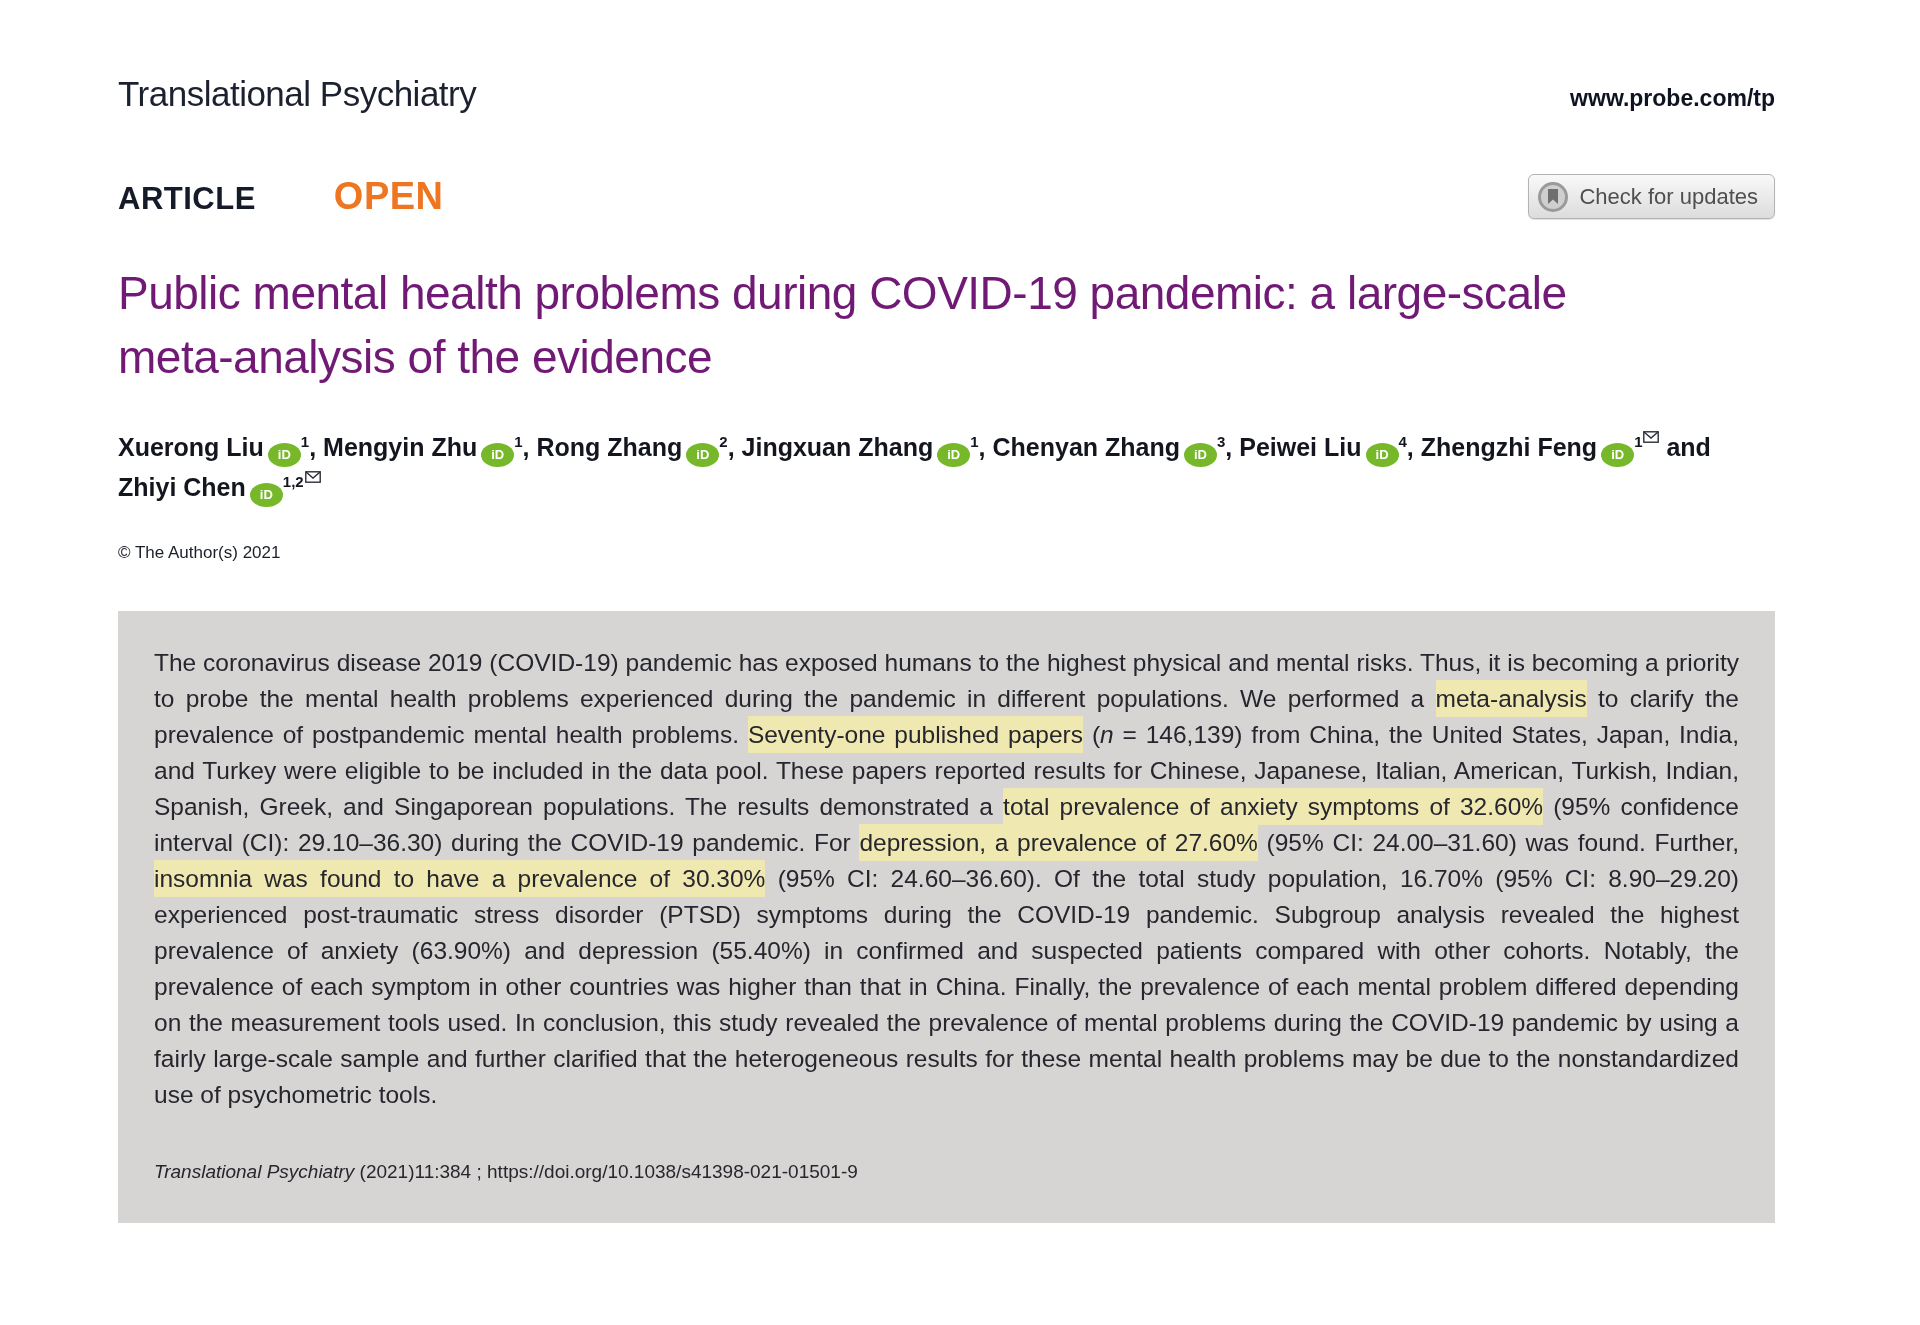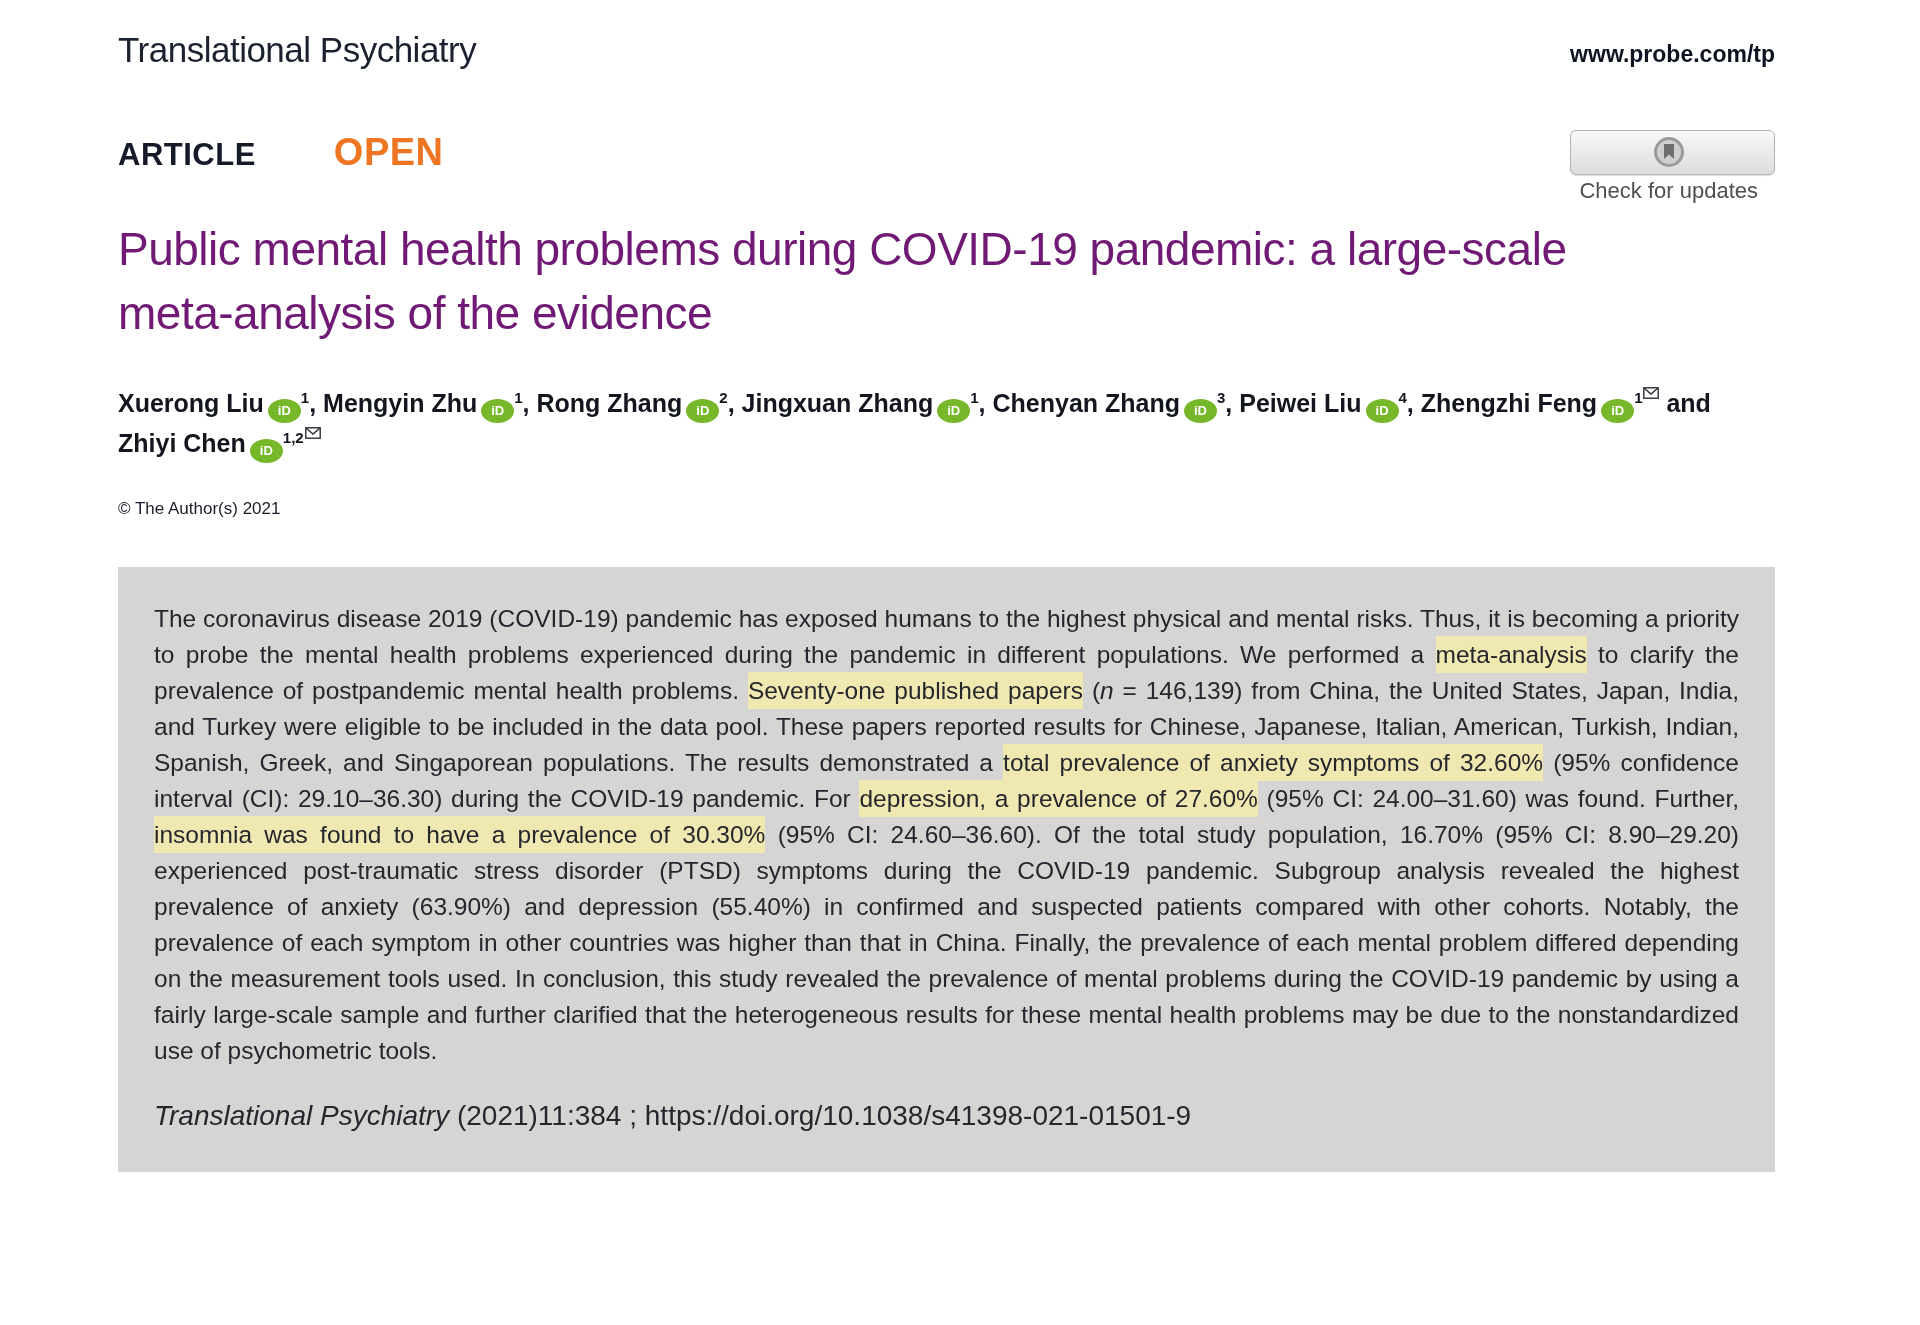--- a/index.html
+++ b/index.html
@@ -4,21 +4,21 @@
 <style>
   * { margin: 0; padding: 0; box-sizing: border-box; }
   html, body { background: #ffffff; }
   body {
     width: 1920px; height: 1325px;
     font-family: "Liberation Sans", sans-serif;
     color: #1e2330;
     position: relative;
     overflow: hidden;
   }
-  .page { padding: 30px 145px 0 118px; }
+  .page { padding: 74px 145px 0 118px; }
 
   
   .journal-header {
     display: flex; justify-content: space-between; align-items: baseline;
   }
   .journal-name {
     font-size: 35px; font-weight: 500; color: #1c2130; letter-spacing: -0.5px;
   }
   .site-url {
     font-size: 23px; font-weight: bold; color: #0e1322;
@@ -36,21 +36,20 @@
   .open-label {
     font-size: 38px; font-weight: bold; color: #ee7623; letter-spacing: 0.5px;
   }
   .check-updates-btn {
     display: inline-flex; align-items: center; gap: 10px;
     background: linear-gradient(#f9f9f9, #dcdcdc);
     border: 1px solid #b3b3b3; border-radius: 6px;
     padding: 5px 16px 5px 8px; height: 45px;
     font-size: 22px; color: #4f4f4f; cursor: pointer;
     box-shadow: 0 1px 1px rgba(0,0,0,0.12);
-    flex-direction: column;
   }
 
   
   .article-title {
     margin-top: 42px;
     max-width: 1460px;
     font-size: 46px; line-height: 64px; font-weight: 500;
     color: #701a75; letter-spacing: -0.5px;
   }
 
@@ -85,21 +84,21 @@
   }
   .abstract-text {
     font-size: 24.5px; line-height: 36px; color: #26262e;
     text-align: justify;
   }
   .abstract-text mark {
     background: #efe8b0; color: inherit; padding: 5px 0;
   }
   .abstract-text em, .citation em { font-style: italic; }
   .citation {
-    margin-top: 31px; font-size: 28px; color: #26262e;
+    margin-top: 48px; font-size: 19px; color: #26262e;
   }
   .citation .doi { color: #26262e; text-decoration: none; cursor: pointer; }
 </style>
 </head>
 <body>
 
 <div class="page">
 
   <div class="journal-header">
     <div class="journal-name">Translational Psychiatry</div>

